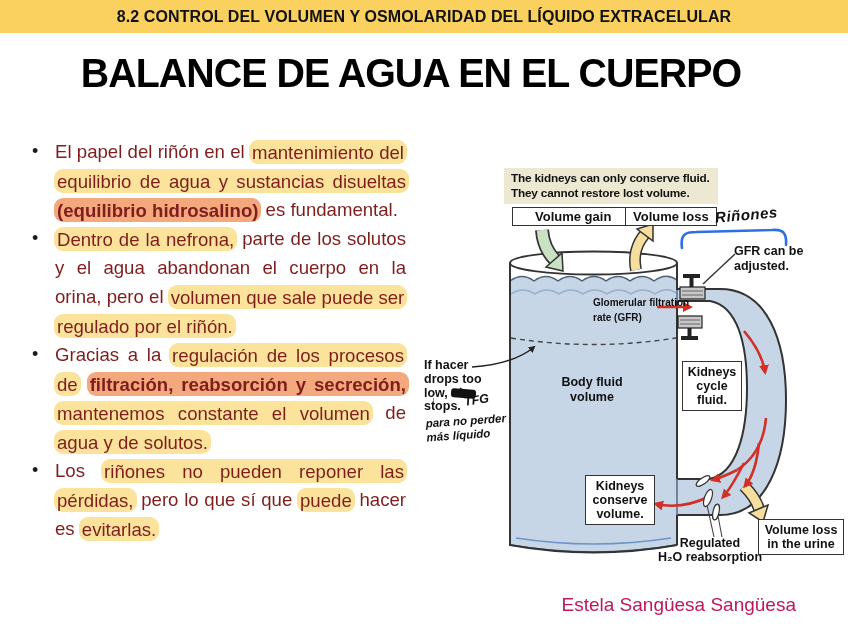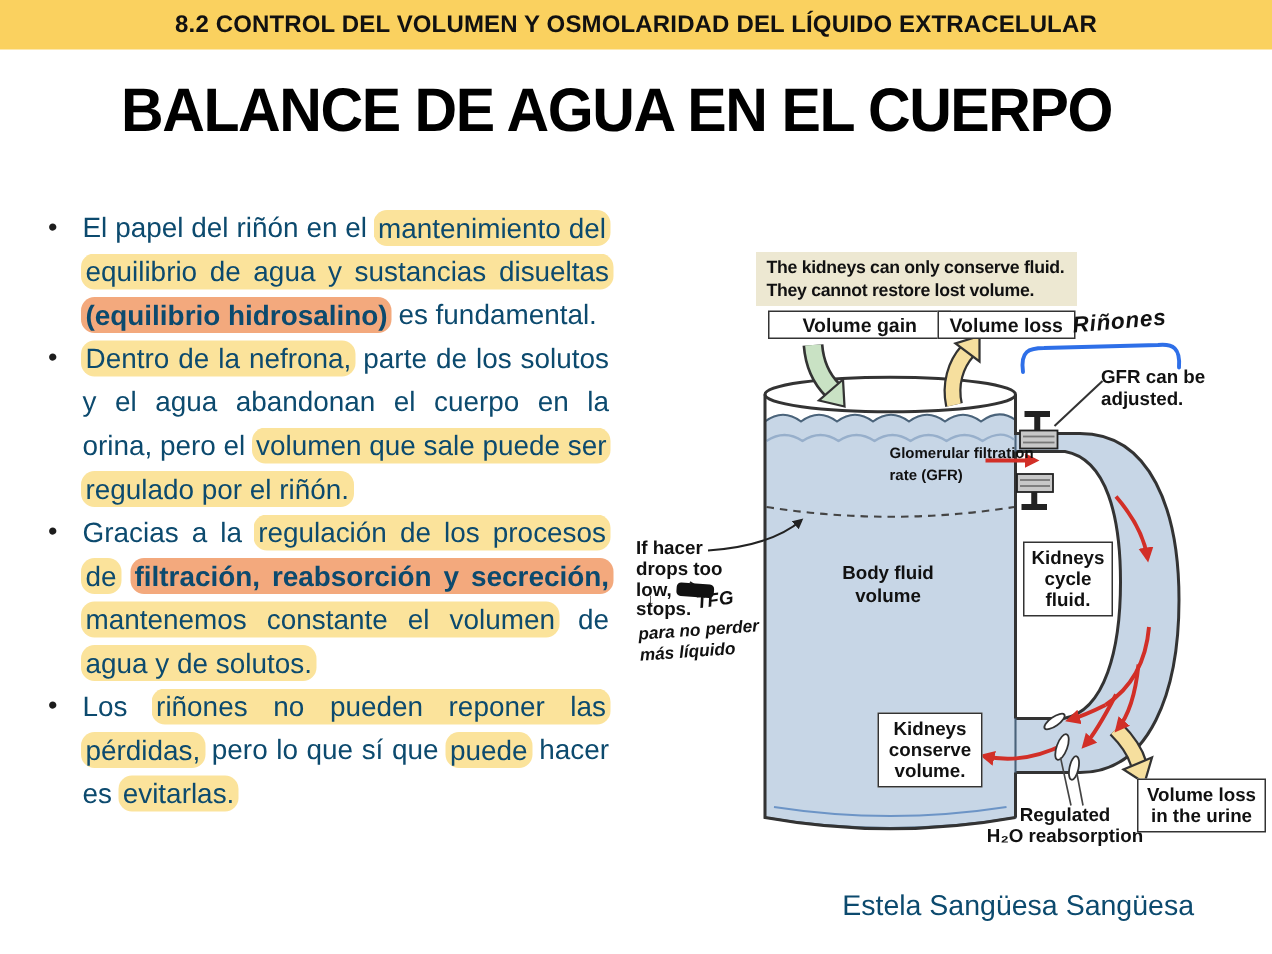--- a/index.html
+++ b/index.html
@@ -20,21 +20,21 @@
     position:absolute;left:0;top:50px;width:828px;
     text-align:center;padding-right:20px;
     font-size:41px;font-weight:bold;letter-spacing:-1px;color:#000;
     transform:scaleX(.96);transform-origin:40% 50%;
     white-space:nowrap;
   }
   
   ul.bullets{
     position:absolute;left:28px;top:137px;width:378px;
     margin:0;padding:0;list-style:none;
-    font-size:18.6px;line-height:29px;text-align:justify;color:#0c4a6e;
+    font-size:18.6px;line-height:29px;text-align:justify;color:#7f1d1d;
   }
   ul.bullets li{position:relative;padding-left:27px;margin:0;}
   ul.bullets li::before{
     content:"\2022";position:absolute;left:4px;top:0;
     font-size:18px;color:#1c1c1c;
   }
   .hl-y{background:var(--hl-y,#FBE39B);border-radius:9px;padding:1.5px 3px;margin:0 -1px;
         -webkit-box-decoration-break:clone;box-decoration-break:clone;}
   .hl-o{background:var(--hl-o,#F3A97D);border-radius:9px;padding:1.5px 3px;margin:0 -1px;
         -webkit-box-decoration-break:clone;box-decoration-break:clone;}
@@ -68,21 +68,21 @@
   .tfg{left:40px;top:245px;font-size:12.5px;font-style:italic;transform:rotate(-8deg);
        font-weight:bold;color:#111;}
   .dArrow{left:7px;top:246px;font-size:11px;font-weight:bold;color:#111;}
   .para{left:2px;top:266px;width:100px;font-size:11.5px;line-height:13.5px;
         font-style:italic;transform:rotate(-4deg);color:#222;font-weight:normal;}
   .kconserve{left:161px;top:327px;width:66px;font-size:12.5px;line-height:14px;padding:3px 1px;}
   .regulated{left:226px;top:388px;width:120px;font-size:12.5px;line-height:14px;text-align:center;}
   .urine{left:334px;top:371px;width:82px;font-size:12.5px;line-height:14px;padding:3px 1px;}
   
   .signature{
-    position:absolute;right:52px;top:594px;font-size:19px;color:#0c4a6e;
+    position:absolute;right:52px;top:594px;font-size:19px;color:#be185d;
   }
 </style>
 </head>
 <body style="--band: #FAD15F; --hl-y: #FBE39B; --hl-o: #F3A97D; --fluid: #C7D6E6; --beige: #EDE8D2; --green: #C9E2C4; --yellow: #F6DF9E; --red: #D22F27; --hand-blue: #2E6FE8;">
 
 <div class="band">
   <span>8.2 CONTROL DEL VOLUMEN Y OSMOLARIDAD DEL LÍQUIDO EXTRACELULAR</span>
 </div>
 
 <div class="title">BALANCE DE AGUA EN EL CUERPO</div>

